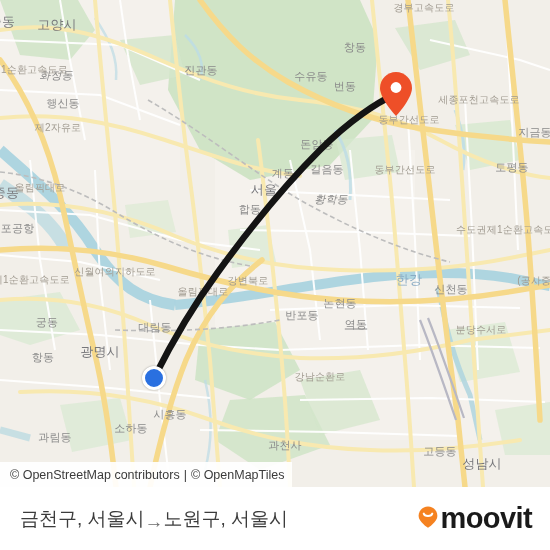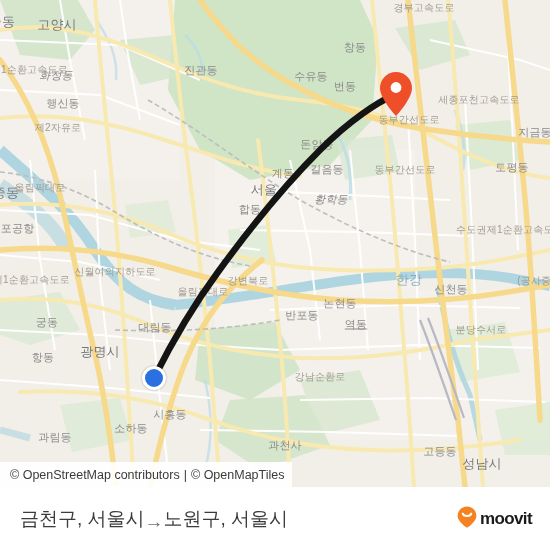--- a/index.html
+++ b/index.html
@@ -102,21 +102,21 @@
     color:#6b6b6b;
     font-size:19px;
     line-height:1;
     transform:translateY(-1px);
   }
   .brand{
     margin-left:auto;
     display:flex;align-items:center;gap:2px;
   }
   .brand-name{
-    font-size:17px;
+    font-size:29px;
     font-weight:bold;
     color:#1a1a1a;
     letter-spacing:-.6px;
     line-height:1;
   }
 </style>
 </head>
 <body>
 
 <div class="screen">

